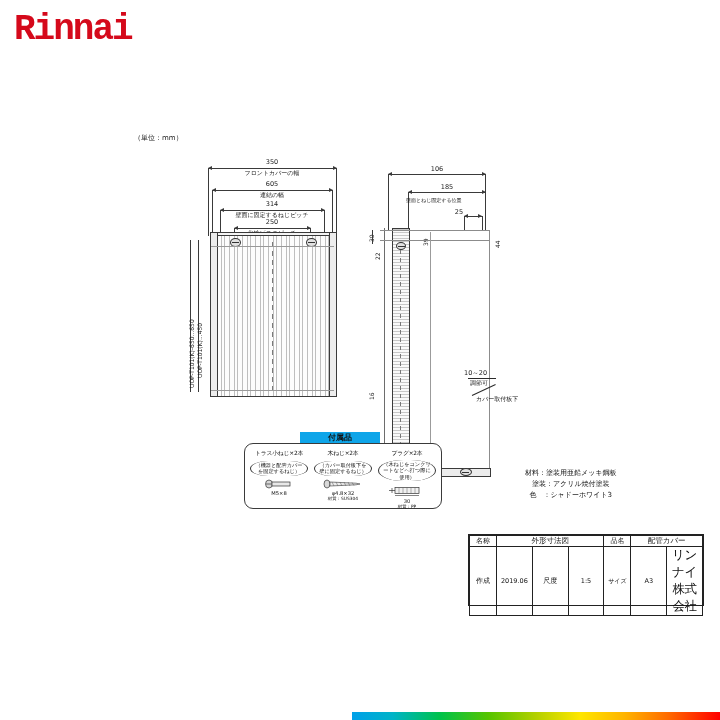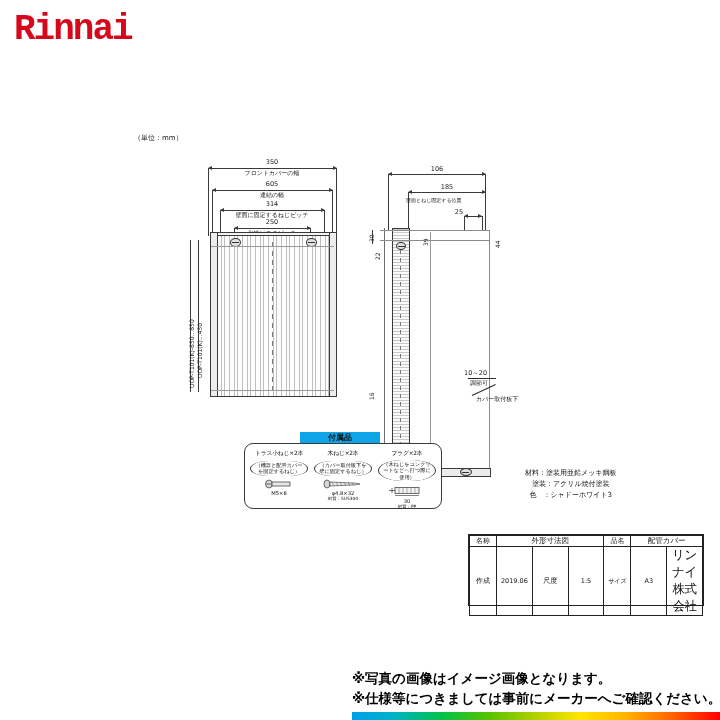--- a/index.html
+++ b/index.html
@@ -341,19 +341,15 @@
         <td class="tb-lbl">尺度</td>
         <td class="tb-sm" style="width:18px;">1:5</td>
         <td class="tb-lbl" style="width:20px;font-size:6px;">サイズ</td>
         <td class="tb-sm" style="width:14px;">A3</td>
         <td class="tb-company">リンナイ株式会社</td>
       </tr>
     </tbody>
       </table>
   </div>
 
-  <div id="notice">
-    <div>※写真の画像はイメージ画像となります。</div>
-    <div>※仕様等につきましては事前にメーカーへご確認ください。</div>
-  </div>
   <div id="rainbow"></div>
 
 </div>
 
 </body></html>

